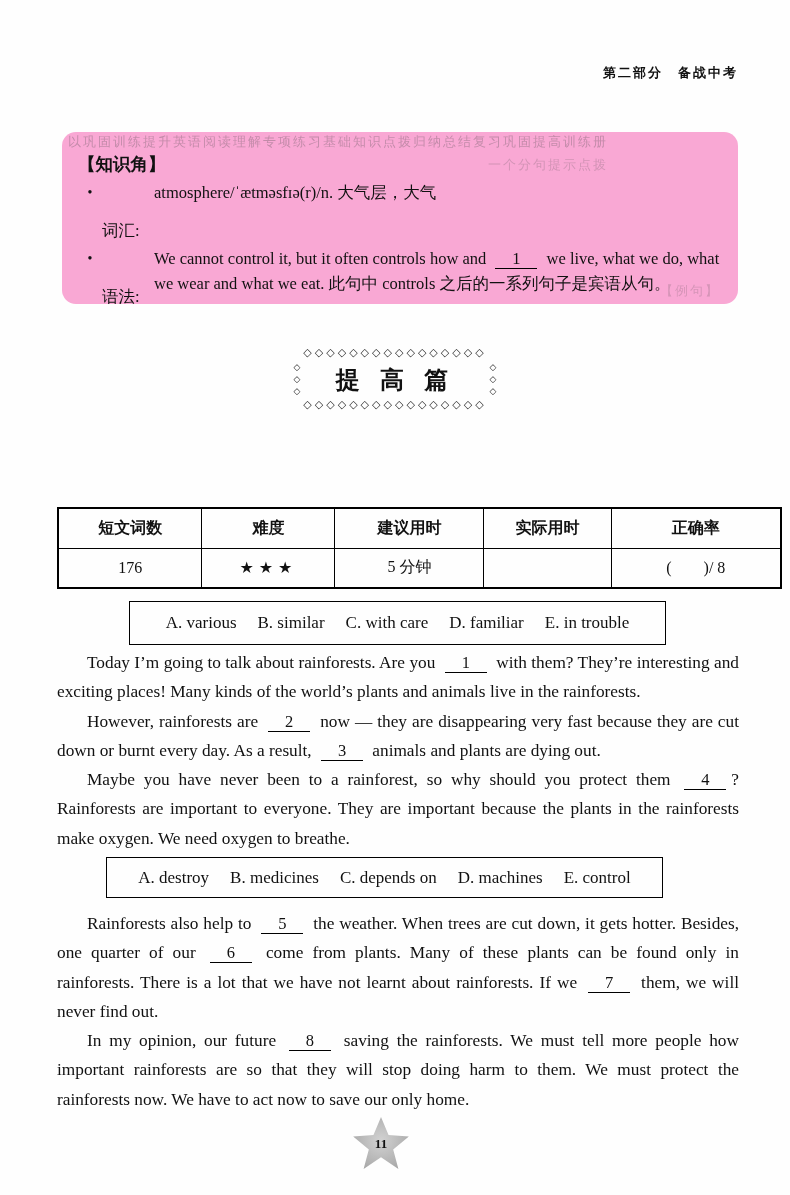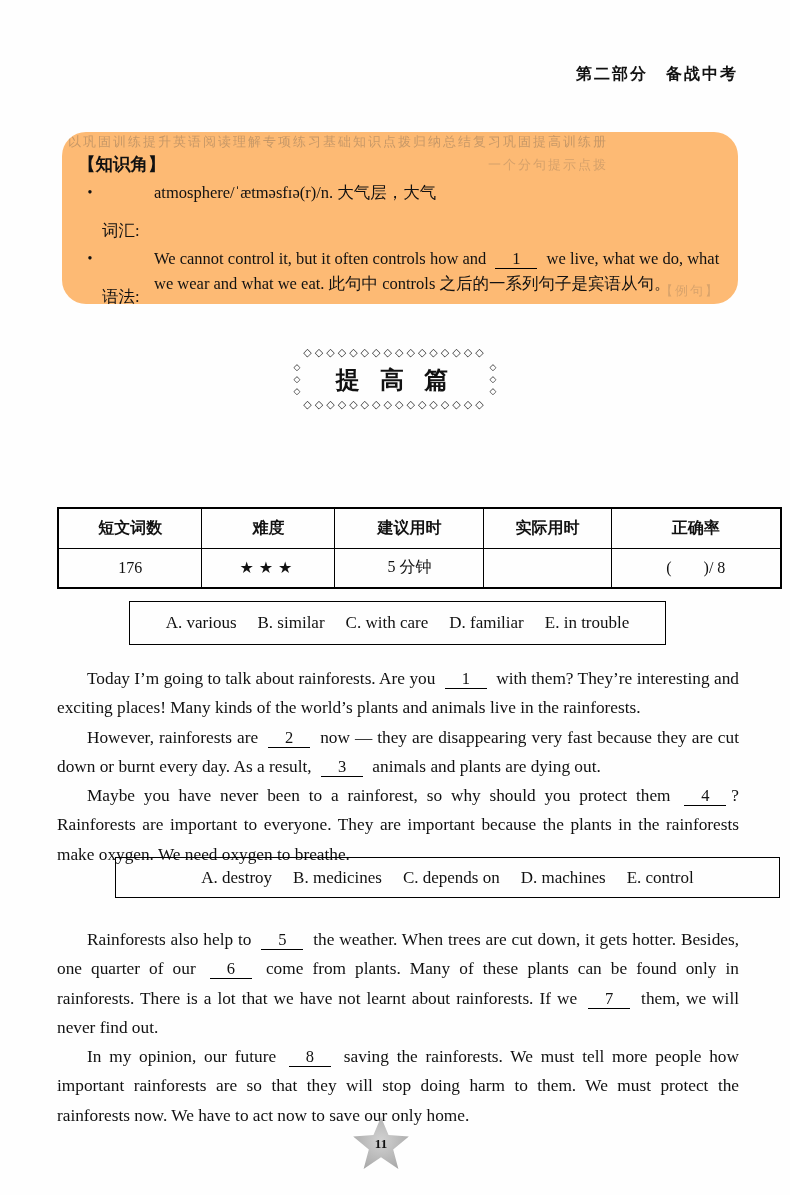--- a/index.html
+++ b/index.html
@@ -1,26 +1,26 @@
 <!DOCTYPE html>
 <html><head>
 <meta charset="utf-8">
 <style>
   * { margin:0; padding:0; box-sizing:border-box; }
   html,body { width:790px; height:1195px; }
   body { background:#ffffff; font-family:"Liberation Serif","DejaVu Serif",serif; color:#111; }
   .page { position:relative; width:790px; height:1195px; background:#fefefe; overflow:hidden; }
 
   
-  .running-header { position:absolute; top:64px; right:52px; font-size:16px; font-weight:bold;
+  .running-header { position:absolute; top:64px; right:52px; font-size:13px; font-weight:bold;
     letter-spacing:2px; font-family:"DejaVu Sans","Liberation Sans",sans-serif; }
 
   
   .knowledge-box { position:absolute; left:62px; top:132px; width:676px; height:172px;
-    background:#fdba74; border-radius:24px; padding:20px 18px 0 16px; overflow:hidden; }
+    background:#f9a8d4; border-radius:14px; padding:20px 18px 0 16px; overflow:hidden; }
   .bleed { position:absolute; color:#4a4a4a; opacity:.30; filter:blur(.7px);
     white-space:nowrap; overflow:hidden; font-size:13px; letter-spacing:2px;
     font-family:"DejaVu Sans",sans-serif; pointer-events:none; }
   .bleed-top { left:6px; right:6px; top:1px; }
   .bleed-mid { right:130px; top:24px; width:220px; text-align:right; opacity:.22; }
   .bleed-bot { right:18px; bottom:4px; width:120px; text-align:right; opacity:.20; }
   .kb-title { font-weight:bold; font-size:17.5px; margin-bottom:4px;
     font-family:"DejaVu Sans","Liberation Sans",sans-serif; }
   .kb-item { display:flex; font-size:16.5px; line-height:25px; margin-bottom:3px; }
   .kb-bullet { width:24px; text-align:center; flex:0 0 24px; font-size:14px; }
@@ -51,26 +51,26 @@
   .stats-table th, .stats-table td { border:1.5px solid #000; height:40px; text-align:center;
     vertical-align:middle; font-size:16px; white-space:pre; }
   .stats-table th { font-weight:bold; font-family:"DejaVu Sans","Liberation Sans",sans-serif; }
   .col-0{width:19.9%} .col-1{width:18.4%} .col-2{width:20.6%} .col-3{width:17.6%} .col-4{width:23.5%}
   .stars { letter-spacing:5px; font-size:17px; font-family:"DejaVu Sans",sans-serif; }
 
   
   .option-box { position:absolute; border:1.5px solid #000; display:flex; align-items:center;
     justify-content:center; font-size:17px; }
   .option-box-1 { left:129px; top:601px; width:537px; height:44px;text-align:center; }
-  .option-box-2 { left:115px; top:857px; width:665px; height:41px; }
+  .option-box-2 { left:106px; top:857px; width:557px; height:41px; }
   .opt + .opt { margin-left:21px; }
 
   
   .passage-body { position:absolute; left:57px; width:682px; font-size:17.3px; line-height:29.3px;
-    text-align:justify;margin-top:16px; }
+    text-align:justify; }
   .body-1 { top:648px; }
   .body-2 { top:909px; }
   .passage-body p { text-indent:30px; }
   .blank { display:inline-block; min-width:42px; text-align:center;
     border-bottom:1.6px solid #000; line-height:17px; padding:0 3px 1px; margin:0 5px;
     font-size:16.5px; text-indent:0; }
 
   
   .page-star { position:absolute; left:352px; top:1117px; width:58px; height:56px;
     background:radial-gradient(circle at 50% 42%, #d2d2d2 0%, #b3b3b3 55%, #969696 100%);

